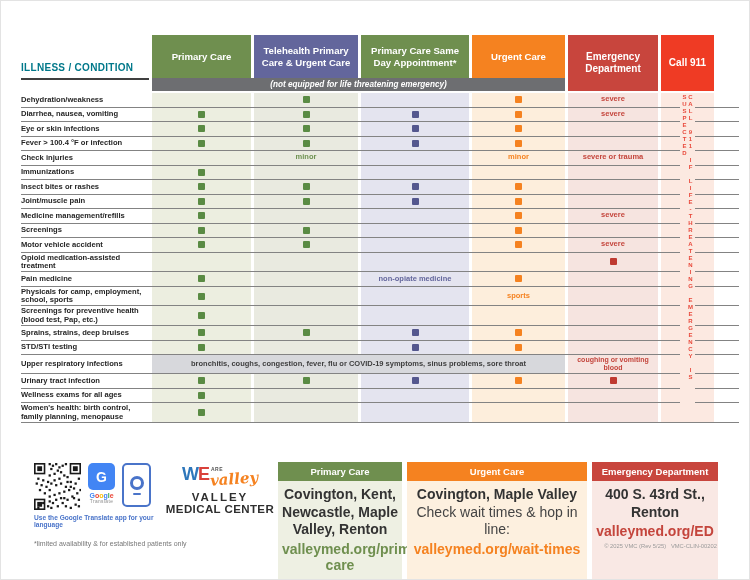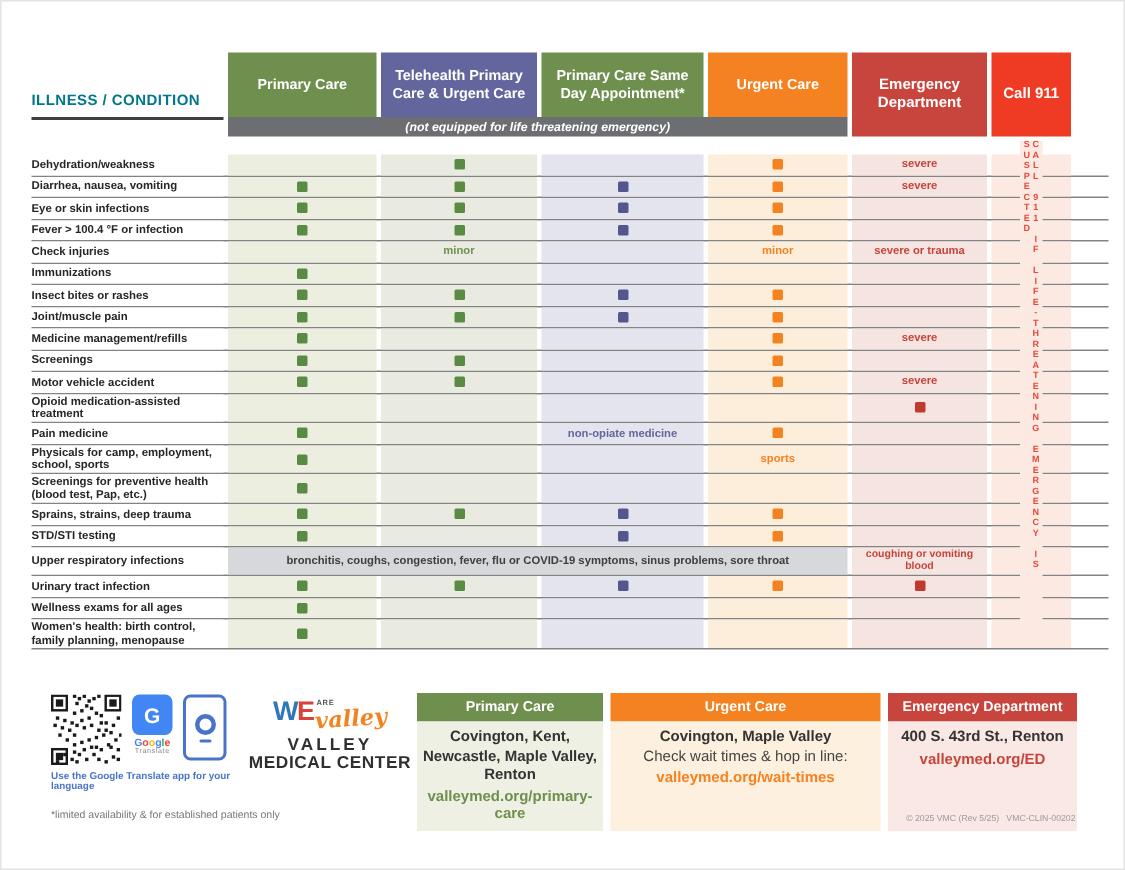--- a/index.html
+++ b/index.html
@@ -22,21 +22,21 @@
   .hcell{
     grid-row:1; color:#fff; font-weight:bold; font-size:9.6px; line-height:1.18;
     display:flex; align-items:center; justify-content:center; text-align:center; padding:2px 4px; box-sizing:border-box;
   }
   .hcell.tall{ grid-row:1 / 3; font-size:10px; }
   .note{
     grid-column:2 / 6; grid-row:2; background:#6d6e71; color:#fff;
     font-size:8.2px; font-style:italic; font-weight:bold;
     display:flex; align-items:center; justify-content:center;
   }
-  .tbody{ margin-top:12px; }
+  .tbody{ margin-top:2px; }
   .row{
     display:grid; grid-template-columns:128px 99px 104px 108px 93px 90px 53px 22px;
     column-gap:3px; border-bottom:1.5px solid #838383;
   }
   .cell{
     min-height:13.5px; display:flex; align-items:center; justify-content:center;
     font-size:7.5px; font-weight:bold; text-align:center; line-height:1.15; padding:1px 2px; box-sizing:border-box;
   }
   .label-cell{ justify-content:flex-start; text-align:left; color:#262626; font-size:7.6px; line-height:1.1; padding-left:0; background:#fff;}
   .span-cell{ grid-column:2 / 6; background:#d7d8dc; color:#3e3e3e; }
@@ -68,21 +68,21 @@
   .we .l1{ color:#2E77BB; } .we .l2{ color:#D9413A; }
   .are{ font-size:5px; font-weight:bold; color:#555; letter-spacing:.5px; display:block; text-align:left; margin:1px 0 0 2px;}
   .valley-script{ font-family:"DejaVu Serif", serif; font-style:italic; font-weight:bold; font-size:15px;
     color:#F58220; display:block; margin:-2px 0 0 1px; transform:rotate(-4deg); }
   .logo-name{ color:#2f2f2f; font-weight:bold; }
   .logo-name .n1{ font-size:11.5px; letter-spacing:2px; display:block; margin-top:3px;}
   .logo-name .n2{ font-size:11.5px; letter-spacing:.4px; display:block; }
   .cards{ position:absolute; left:277px; top:461px; display:flex; gap:5px; }
   .card{ display:flex; flex-direction:column; }
   .card-h{ color:#fff; font-weight:bold; font-size:9.5px; text-align:center; padding:4px 2px; }
-  .card-b{ padding:5px 4px 6px; text-align:center; font-size:10px; color:#444; flex:1; box-sizing:border-box;}
+  .card-b{ padding:5px 4px 6px; text-align:center; font-size:14px; color:#444; flex:1; box-sizing:border-box;}
   .card-b .ln{ line-height:1.25; }
   .card-b .ln.first{ font-weight:bold; color:#333; }
   .card-b .lk{ font-weight:bold; margin-top:2px; }
   .footnote{ position:absolute; left:33px; top:539px; font-size:7px; color:#777; }
   .copyright{ position:absolute; right:32px; top:542px; font-size:5.8px; color:#9a9a9a; white-space:pre; }
 </style>
 </head>
 <body>
 
 <div class="page">
@@ -316,21 +316,21 @@
             <span class="dot" style="background: rgb(90, 139, 68);"></span>
           </div>
           <div class="cell" style="background: rgb(233, 234, 224);"></div>
           <div class="cell" style="background: rgb(228, 228, 239);"></div>
           <div class="cell" style="background: rgb(253, 238, 220);"></div>
           <div class="cell" style="background: rgb(246, 228, 224);"></div>
           <div class="cell c911"></div>
           <div class="spacer"></div>
         </div>
         <div class="row">
-          <div class="cell label-cell">Sprains, strains, deep trauma</div>
+          <div class="cell label-cell">Sprains, strains, deep bruises</div>
           <div class="cell" style="background: rgb(236, 238, 224);">
             <span class="dot" style="background: rgb(90, 139, 68);"></span>
           </div>
           <div class="cell" style="background: rgb(233, 234, 224);">
             <span class="dot" style="background: rgb(90, 139, 68);"></span>
           </div>
           <div class="cell" style="background: rgb(228, 228, 239);">
             <span class="dot" style="background: rgb(84, 87, 142);"></span>
           </div>
           <div class="cell" style="background: rgb(253, 238, 220);">

